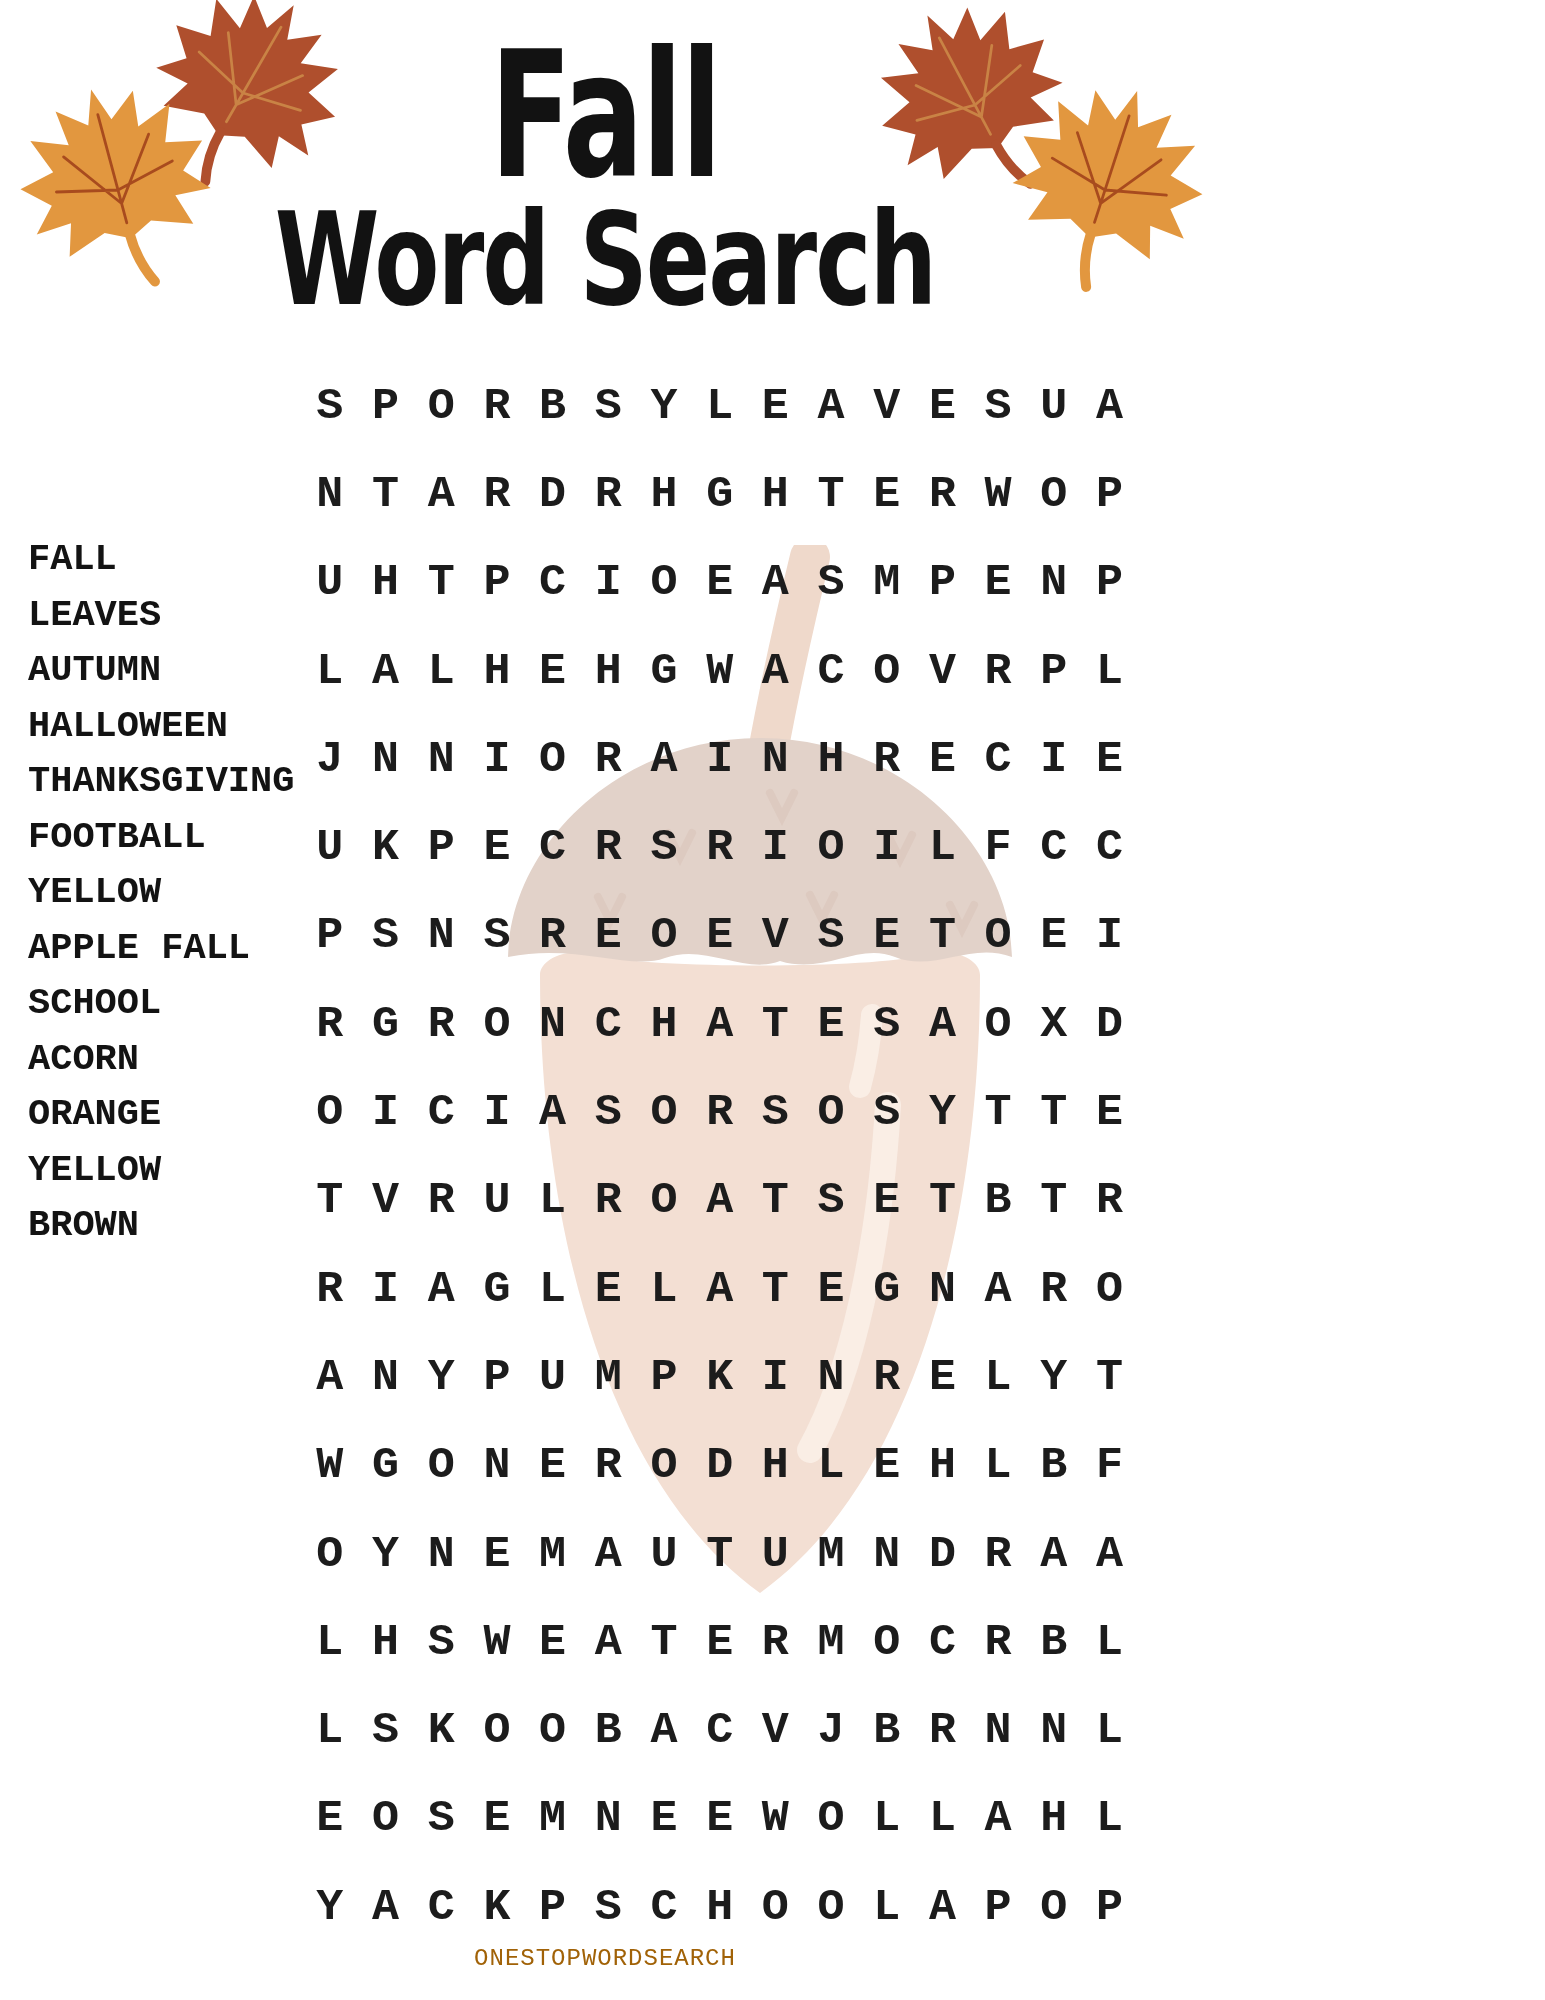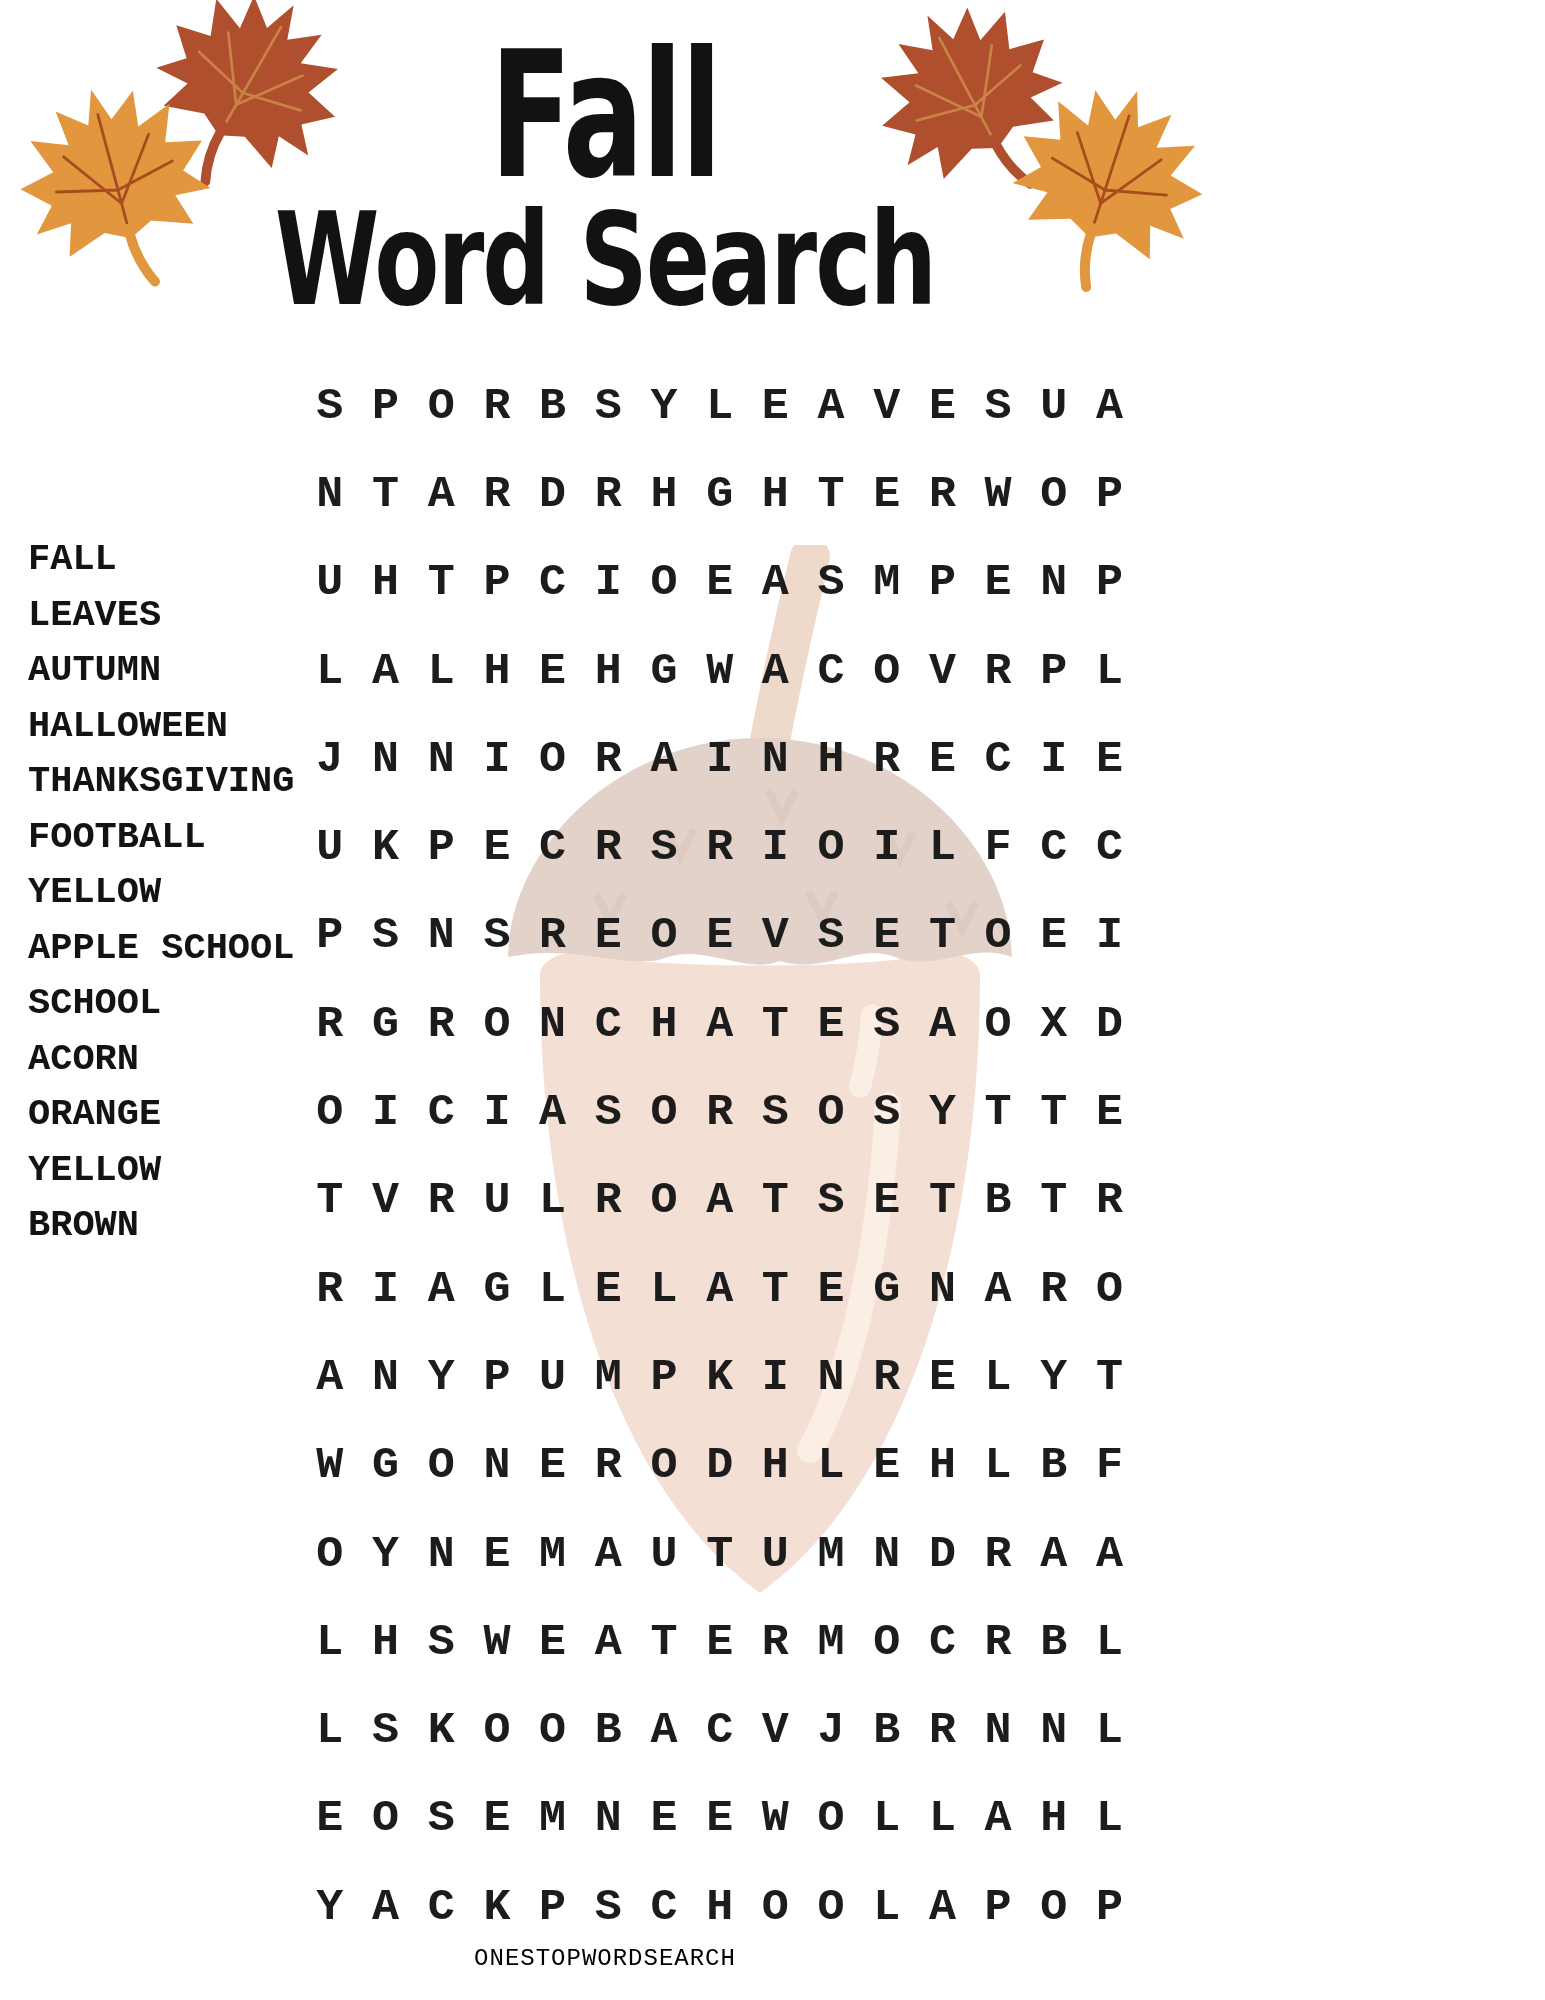--- a/index.html
+++ b/index.html
@@ -55,21 +55,21 @@
     grid-auto-rows:88.3px;
     font-size:45px;font-weight:bold;color:#1c1c1c;
   }
   .letter-grid .cell{
     display:flex;align-items:center;justify-content:center;
   }
 
   
   .footer{
     position:absolute;left:130px;top:1945px;width:950px;z-index:2;
-    text-align:center;font-size:24px;color:#000000;letter-spacing:1px;
+    text-align:center;font-size:24px;color:#a16207;letter-spacing:1px;
   }
 </style>
 </head>
 <body>
 
 <div class="page">
 
   <svg class="acorn-svg" width="560" height="1060" viewBox="0 0 560 1060" aria-hidden="true">
     <path d="M330 12 C316 70 300 140 287 212" fill="none" stroke-width="40" stroke-linecap="round" stroke="#EFD9CB"></path>
     <path d="M60 430 C60 415 85 402 115 410 C170 424 390 424 445 410 C475 402 500 415 500 430 C500 690 430 940 280 1048 C130 940 60 690 60 430 Z" fill="#F3DFD3"></path>
@@ -123,21 +123,21 @@
   </div>
 
   <ul class="word-list">
       <li>FALL</li>
       <li>LEAVES</li>
       <li>AUTUMN</li>
       <li>HALLOWEEN</li>
       <li>THANKSGIVING</li>
       <li>FOOTBALL</li>
       <li>YELLOW</li>
-      <li>APPLE SCHOOL</li>
+      <li>APPLE FALL</li>
       <li>SCHOOL</li>
       <li>ACORN</li>
       <li>ORANGE</li>
       <li>YELLOW</li>
       <li>BROWN</li>
     </ul>
 
   <div class="letter-grid">
       <span class="cell">S</span>
       <span class="cell">P</span>

